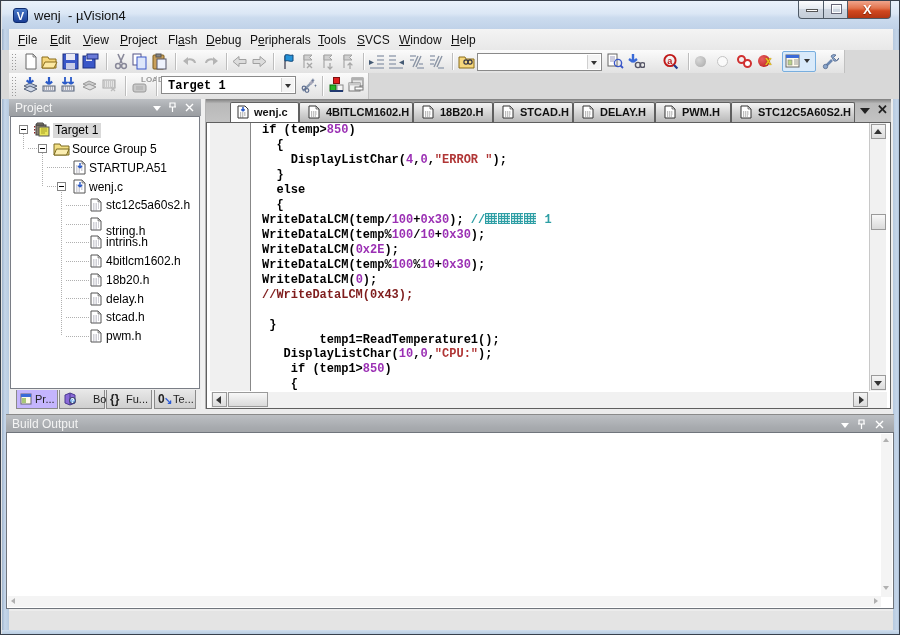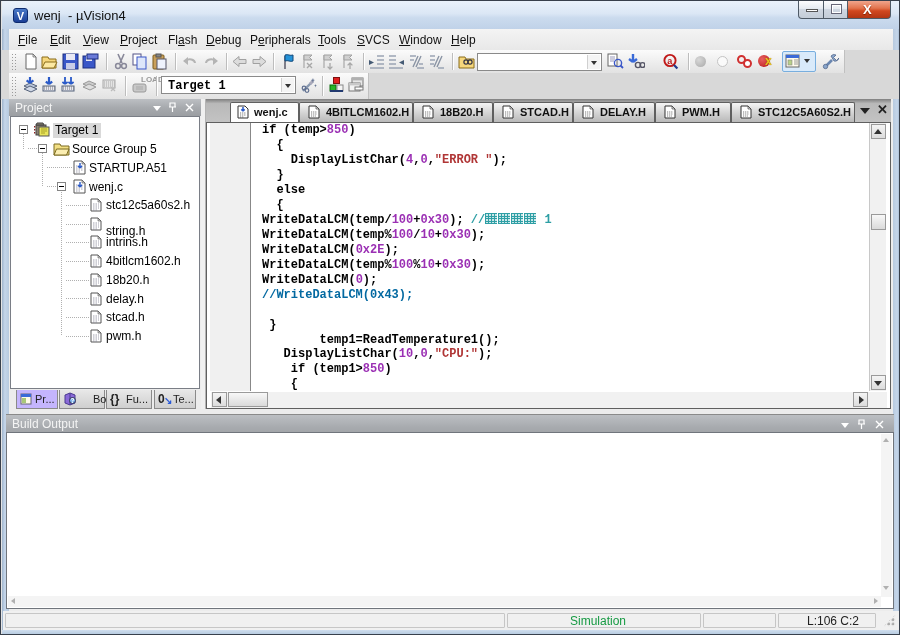--- a/index.html
+++ b/index.html
@@ -49,21 +49,21 @@
 
 #edtabs{left:205px;top:98px;width:685px;height:23px;background:linear-gradient(#7f7f7f,#b9b9b9 20%,#c3c3c3)}
 .etab{position:absolute;top:3px;height:20px;border:1px solid #5f5f5f;border-bottom:none;background:linear-gradient(#f5f5f5,#d2d2d2 55%,#b9b9b9);font-size:11px;font-weight:bold;color:#111;border-radius:2px 2px 0 0}
 .etab.act{background:#fdfdfd;z-index:3}
 #edmain{left:205px;top:121px;width:685px;height:287px;background:#fff;border:1px solid #5f5f5f}
 #gutter{left:209px;top:122px;width:41px;height:268px;background:#f0f0f0;border-right:1px solid #888}
 #gutterdark{left:209px;top:122px;width:7px;height:268px;background:#b4b4b4}
 #lnums{left:209px;top:122.4px;width:36px;height:268px;font-size:11px;color:#1a1a1a;text-align:right;line-height:14.93px}
 #code{left:252px;top:122.4px;width:612px;height:268px;overflow:hidden}
 #code pre{font-family:"Liberation Mono",monospace;font-size:12px;font-weight:bold;line-height:14.93px;color:#000;padding-left:9px}
-.cn{color:#9b30b4}.cs{color:#b03636}.cc{color:#2e9fa5}.cb{color:#0369a1}
+.cn{color:#9b30b4}.cs{color:#b03636}.cc{color:#2e9fa5}.cb{color:#7f1d1d}
 .cjk{display:inline-block;width:12px;height:11px;margin:0 1px -1px 0;background:repeating-linear-gradient(#2e9fa5 0 1px,rgba(46,159,165,.25) 1px 2.6px),repeating-linear-gradient(90deg,#2e9fa5 0 1px,transparent 1px 3px)}
 
 .sbtn{position:absolute;background:linear-gradient(#f4f4f4,#dcdcdc);border:1px solid #9a9a9a}
 .sbtn:after{content:"";position:absolute}
 .sthumb{position:absolute;background:linear-gradient(#f8f8f8,#dadada);border:1px solid #9a9a9a}
 
 #bohead{left:5px;top:413px;width:888px;height:26px;border-top:1px solid #8a8a8a}
 #bobox{left:5px;top:431px;width:888px;height:177px;background:#fff;border:1px solid #70757c}
 
 #statusbar{left:2px;top:610px;width:896px;height:19px;background:#f0f0f0;font-size:12px}
@@ -577,23 +577,12 @@
   <div style="position:absolute;right:1px;top:1px;width:11px;height:163px;background:#f4f4f4">
     <div style="position:absolute;left:2px;top:4px;border:3.5px solid transparent;border-bottom:4px solid #b0b0b0;border-top:none"></div>
     <div style="position:absolute;left:2px;top:152px;border:3.5px solid transparent;border-top:4px solid #b0b0b0;border-bottom:none"></div>
   </div>
   <div style="position:absolute;left:1px;bottom:1px;width:873px;height:11px;background:#f4f4f4">
     <div style="position:absolute;left:3px;top:2px;border:3.5px solid transparent;border-right:4px solid #b0b0b0;border-left:none"></div>
     <div style="position:absolute;right:3px;top:2px;border:3.5px solid transparent;border-left:4px solid #b0b0b0;border-right:none"></div>
   </div>
 </div>
 
-<div class="abs" id="statusbar">
-  <div class="ssec" style="left:2px;width:500px"></div>
-  <div class="ssec" style="left:504px;width:194px">
-        <span style="position:absolute;left:62px;top:0;color:#169a43">Simulation</span>
-      </div>
-  <div class="ssec" style="left:700px;width:73px"></div>
-  <div class="ssec" style="left:775px;width:98px">
-        <span style="position:absolute;left:28px;top:0;color:#222">L:106 C:2</span>
-      </div>
-  <div style="position:absolute;right:3px;bottom:3px;width:13px;height:13px;background-image:radial-gradient(circle at 1.5px 1.5px,#aaa 1.2px,transparent 1.6px);background-size:4.3px 4.3px;clip-path:polygon(100% 0,100% 100%,0 100%)"></div>
-</div>
 </div>
 </body></html>

